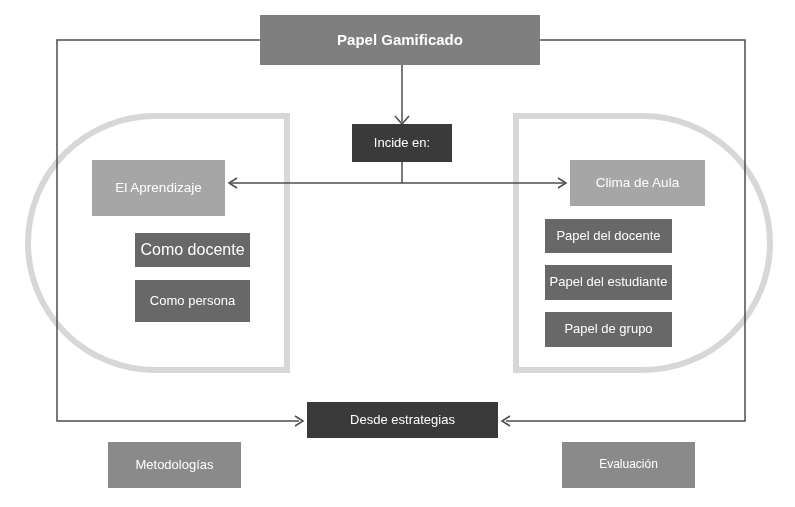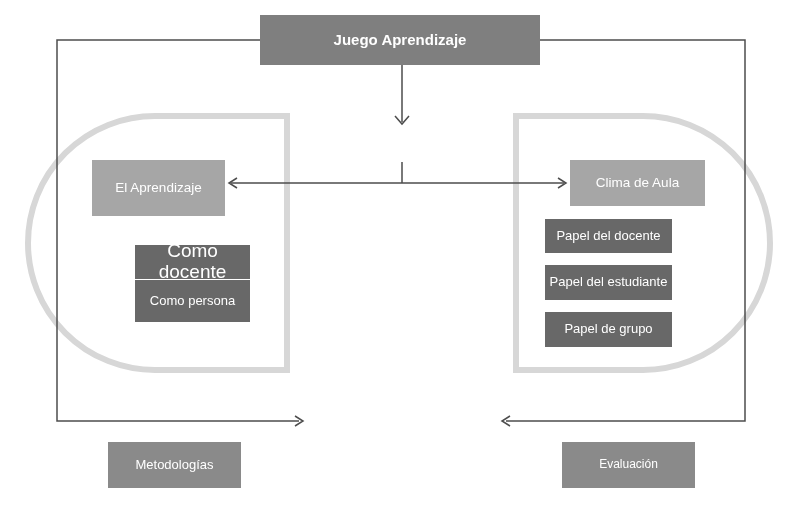--- a/index.html
+++ b/index.html
@@ -16,21 +16,21 @@
     display: flex;
     align-items: center;
     justify-content: center;
     color: #ffffff;
     text-align: center;
     line-height: 1.1;
   }
   .node-title      { left:260px; top:15px;  width:280px; height:50px; background:#7f7f7f; font-weight:bold; font-size:15px; }
   .node-incide     { left:352px; top:124px; width:100px; height:38px; background:#3a3a3a; font-size:13px; }
   .node-aprendizaje{ left:92px;  top:160px; width:133px; height:56px; background:#a6a6a6; font-size:13.5px; }
-  .node-como-docente { left:135px; top:233px; width:115px; height:34px; background:#686868; font-size:19px;margin-top:12px; }
+  .node-como-docente { left:135px; top:233px; width:115px; height:34px; background:#686868; font-size:16px; }
   .node-como-persona { left:135px; top:280px; width:115px; height:42px; background:#686868; font-size:13px; }
   .node-clima      { left:570px; top:160px; width:135px; height:46px; background:#a6a6a6; font-size:13.5px; }
   .node-papel-docente    { left:545px; top:219px; width:127px; height:34px; background:#686868; font-size:13px; }
   .node-papel-estudiante { left:545px; top:265px; width:127px; height:35px; background:#686868; font-size:13px; }
   .node-papel-grupo      { left:545px; top:312px; width:127px; height:35px; background:#686868; font-size:13px; }
   .node-desde      { left:307px; top:402px; width:191px; height:36px; background:#3a3a3a; font-size:13px; }
   .node-metodologias { left:108px; top:442px; width:133px; height:46px; background:#8a8a8a; font-size:13px; }
   .node-evaluacion   { left:562px; top:442px; width:133px; height:46px; background:#8a8a8a; font-size:12px; }
 
   .group-outline {
@@ -74,28 +74,30 @@
       <line x1="231" y1="183" x2="564" y2="183"></line>
 
       <polyline points="395,116 402,124 409,116"></polyline>
       <polyline points="237,178 229,183 237,188"></polyline>
       <polyline points="558,178 566,183 558,188"></polyline>
       <polyline points="295,416 303,421 295,426"></polyline>
       <polyline points="510,416 502,421 510,426"></polyline>
     </g>
   </svg>
 
-  <div class="node node-title">Juego Aprendizaje</div>
+  <div class="node node-title">Papel Gamificado</div>
 
+  <div class="node node-incide">Incide en:</div>
 
   <div class="node node-aprendizaje">El Aprendizaje</div>
   <div class="node node-como-docente">Como docente</div>
   <div class="node node-como-persona">Como persona</div>
 
   <div class="node node-clima">Clima de Aula</div>
   <div class="node node-papel-docente">Papel del docente</div>
   <div class="node node-papel-estudiante">Papel del estudiante</div>
   <div class="node node-papel-grupo">Papel de grupo</div>
 
+  <div class="node node-desde">Desde estrategias</div>
   <div class="node node-metodologias">Metodologías</div>
   <div class="node node-evaluacion">Evaluación</div>
 
 </div>
 
 </body></html>

